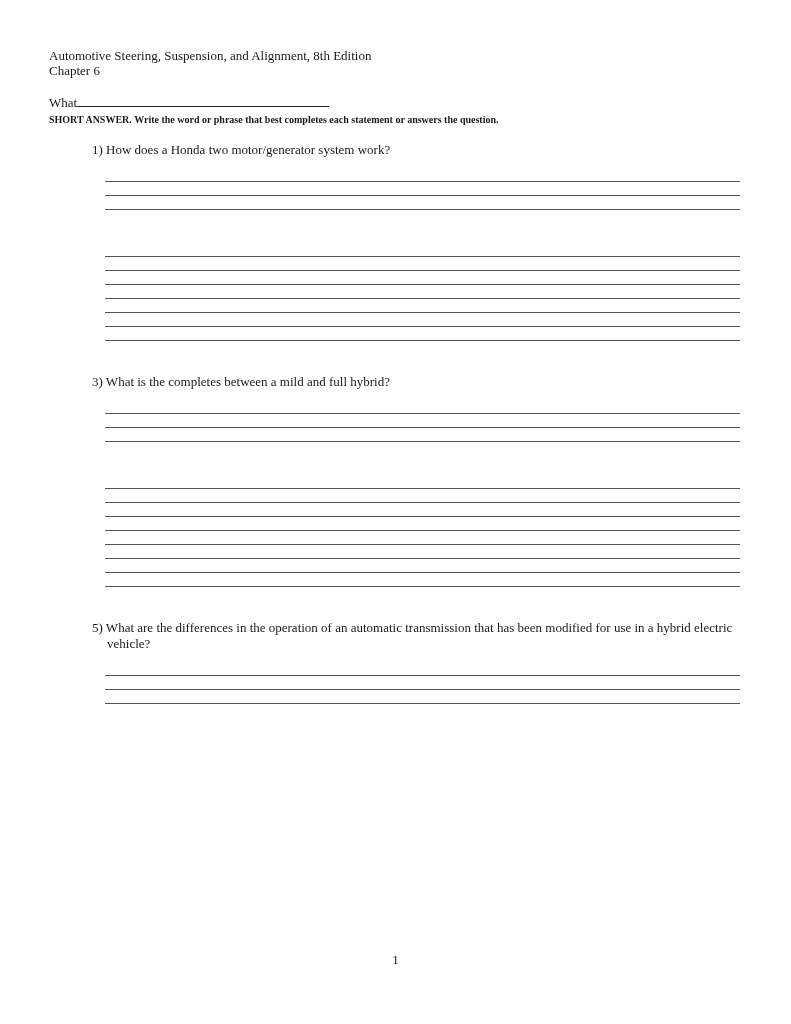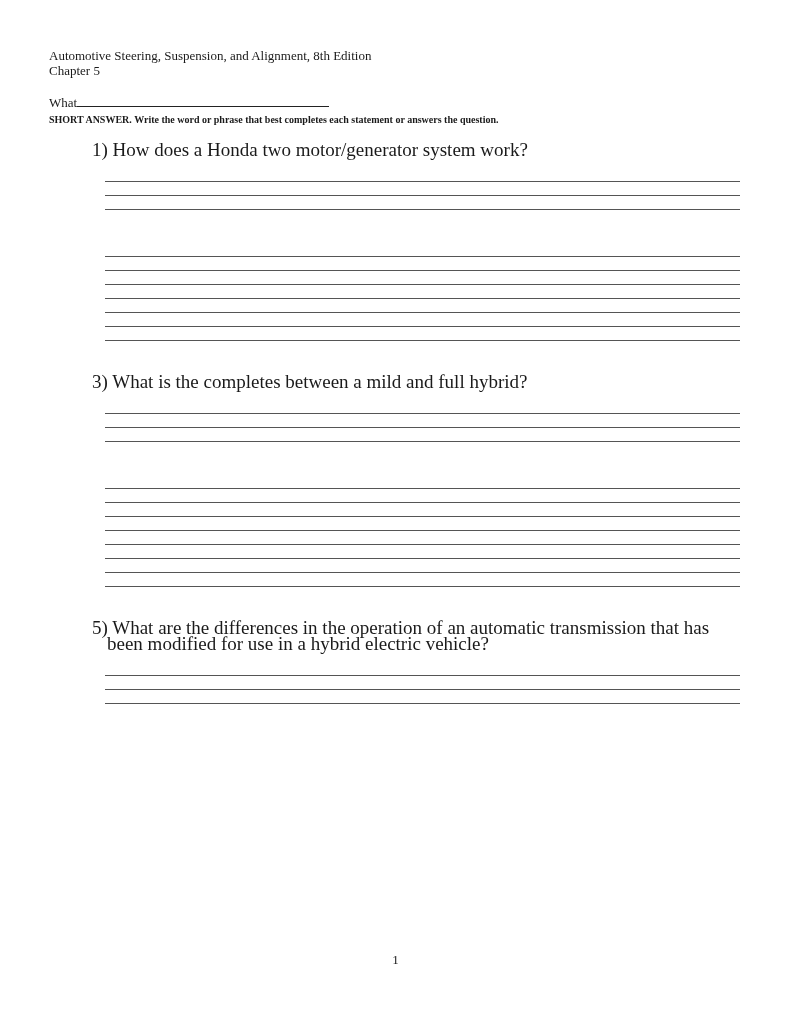--- a/index.html
+++ b/index.html
@@ -47,21 +47,21 @@
     margin-top: 14px;
   }
   .question {
     margin-left: 43px;
     margin-bottom: 33px;
   }
   .question:nth-child(5) {
     margin-top: 18px;
   }
   .question-text {
-    font-size: 19px;
+    font-size: 13px;
     line-height: 16px;
     padding-left: 15px;
     text-indent: -15px;
     max-width: 650px;
   }
   .answer-lines {
     margin-top: 10px;
     margin-left: 13px;
     width: 635px;
   }
@@ -77,21 +77,21 @@
     text-align: center;
     font-size: 13px;
   }
 </style>
 </head>
 <body>
 
 <div class="page">
 
   <div class="header-line">Automotive Steering, Suspension, and Alignment, 8th Edition</div>
-  <div class="header-line">Chapter 5</div>
+  <div class="header-line">Chapter 6</div>
 
   <div class="name-row">
     <span>What</span><span class="name-blank"></span>
   </div>
 
   <div class="instructions">SHORT ANSWER.  Write the word or phrase that best completes each statement or answers the question.</div>
 
   <div class="questions">
       <div class="question">
         <div class="question-text"><span>1) </span><span>How does a Honda two motor/generator system work?</span></div>

